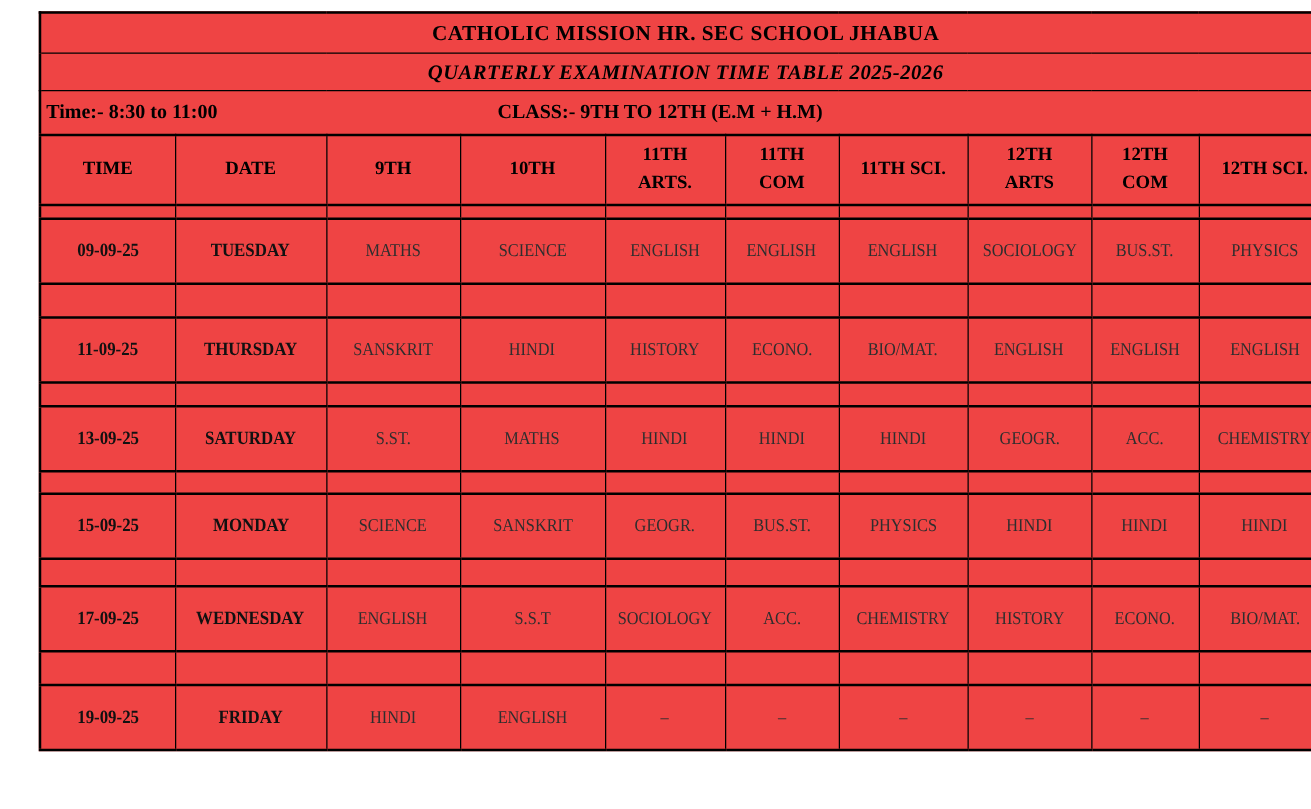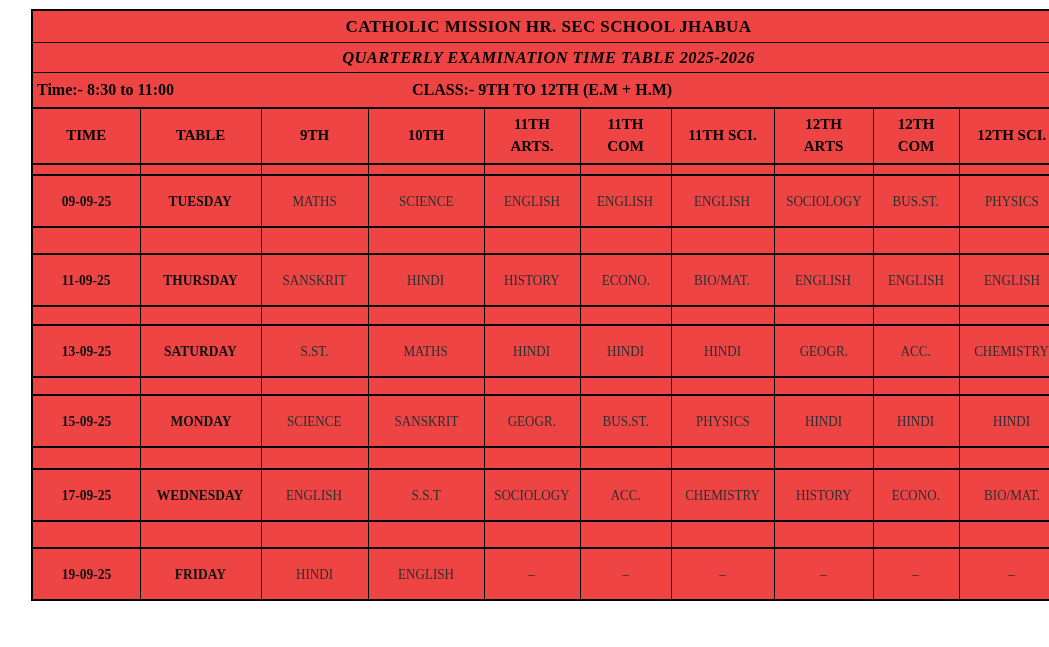--- a/index.html
+++ b/index.html
@@ -60,21 +60,21 @@
   }
   .time-wrap .t-left {
     position: absolute;
     left: 4px;
     top: 50%;
     transform: translateY(-50%);
     white-space: nowrap;
   }
   .time-wrap .t-class {
     position: absolute;
-    left: 379px;
+    left: 365px;
     top: 50%;
     transform: translateY(-50%);
     white-space: nowrap;
   }
   
   tr.r-head td {
     height: 54px;
     font-size: 15px;
     font-weight: bold;
     white-space: pre-line;
@@ -145,21 +145,21 @@
         <td colspan="10">
           <div class="time-wrap">
             <span class="t-left">Time:- 8:30 to 11:00</span>
             <span class="t-class">CLASS:- 9TH TO 12TH (E.M + H.M)</span>
           </div>
         </td>
       </tr>
 
     <tr class="r-head">
           <td>TIME</td>
-          <td>TABLE</td>
+          <td>DATE</td>
           <td>9TH</td>
           <td>10TH</td>
           <td>11TH
 ARTS.</td>
           <td>11TH
 COM</td>
           <td>11TH SCI.</td>
           <td>12TH
 ARTS</td>
           <td>12TH

